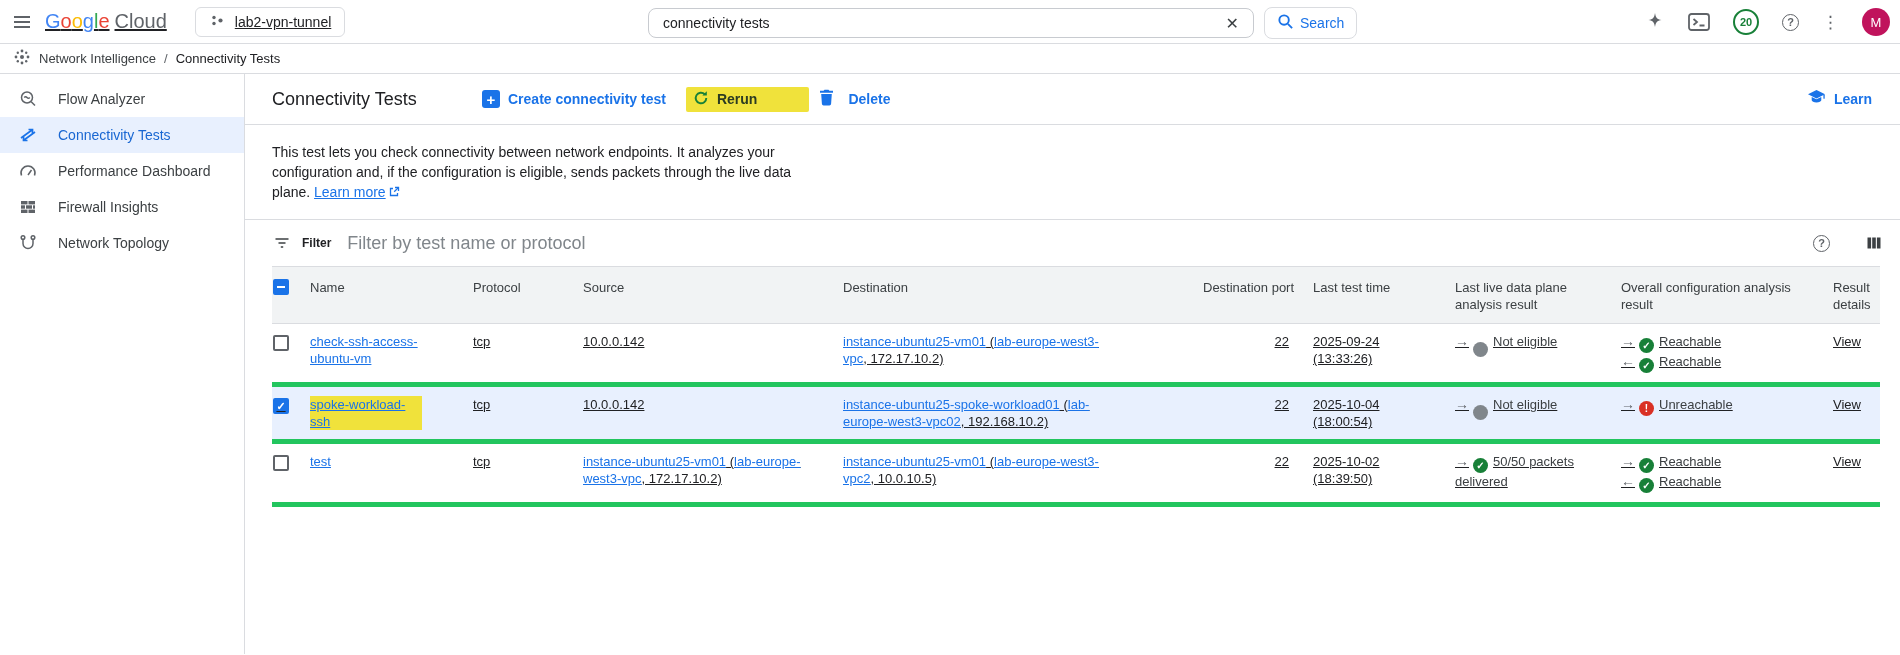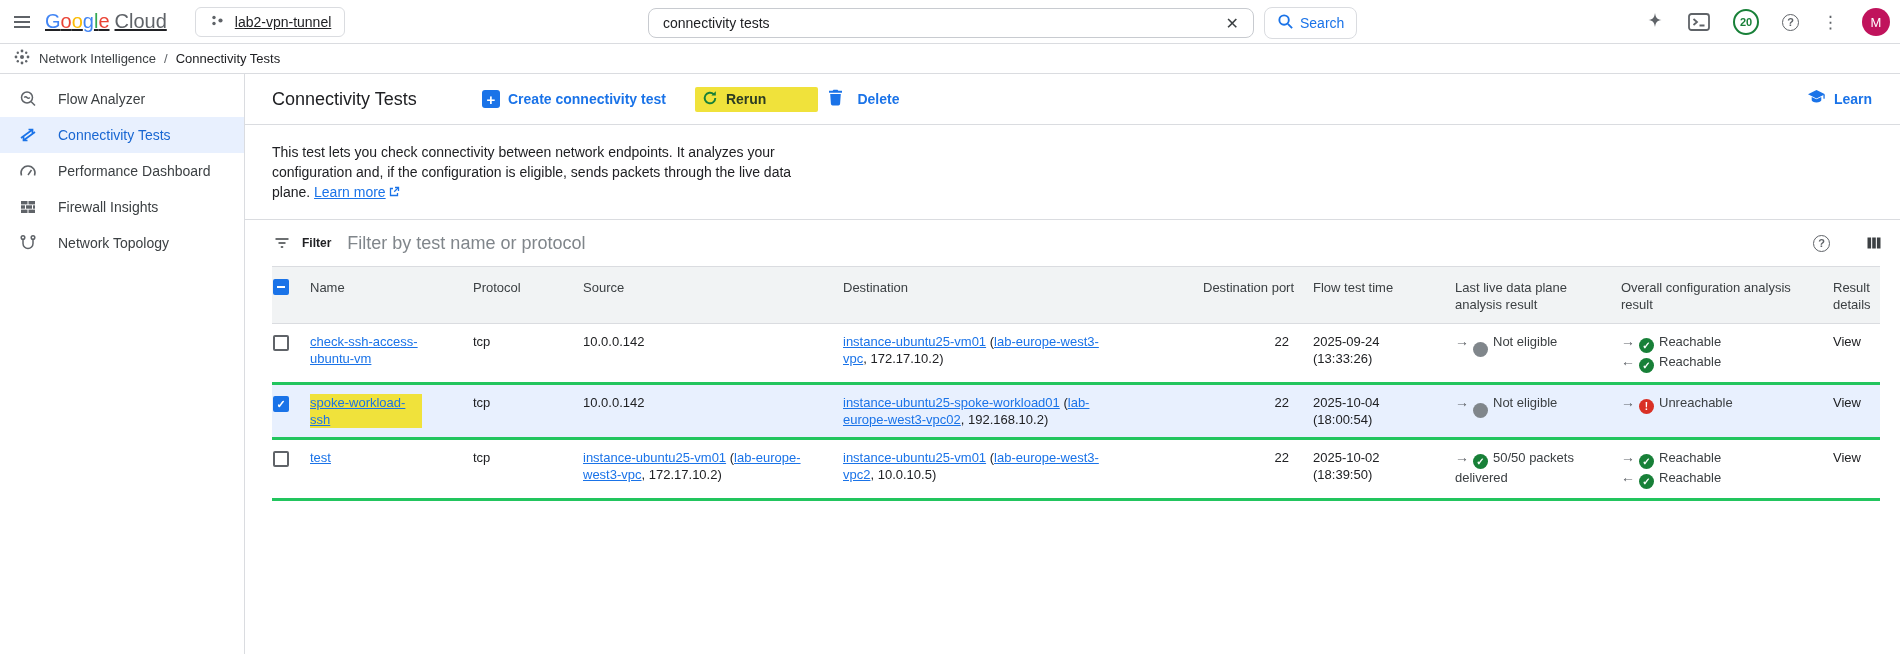--- a/index.html
+++ b/index.html
@@ -55,21 +55,21 @@
   .content { flex:1; min-width:0; }
 
   
   .page-header { height:51px; display:flex; align-items:center; padding-left:27px;
     border-bottom:1px solid #dadce0; }
   .page-title { font-size:18px; font-weight:400; color:#202124; width:210px; }
   .act { display:flex; align-items:center; gap:8px; font-size:14px; font-weight:bold;
     color:#1a73e8; cursor:pointer; white-space:nowrap; }
   .plus-sq { width:18px; height:18px; background:#1a73e8; border-radius:3px; color:#fff;
     font-size:15px; font-weight:bold; display:flex; align-items:center; justify-content:center; }
-  .rerun { margin-left:29px; background:#f0e23b; border-radius:2px; padding:3px 52px 3px 7px; }
+  .rerun { margin-left:20px; background:#f0e23b; border-radius:2px; padding:3px 52px 3px 7px; }
   .rerun .lbl { color:#2b3b22; }
   .delete { margin-left:10px;gap:14px; }
   .learn { margin-left:auto; margin-right:28px; }
 
   
   .desc { padding:17px 4px 16px 27px; border-bottom:1px solid #dadce0; }
   .desc-text { font-size:14px; line-height:20px; max-width:532px; color:#202124; }
   .desc a { color:#1a73e8; cursor:pointer; text-decoration:underline; }
   .ext-ic { margin-left:2px; vertical-align:-1px; }
 
@@ -81,21 +81,21 @@
     font-family:"Liberation Sans", sans-serif; }
   .filter-row input::placeholder { color:#80868b; }
   .f-right { margin-left:auto; display:flex; align-items:center; gap:36px; }
 
   
   .table { margin-left:27px; width:1608px; --cols:38px 163px 110px 260px 358px 112px 134px 166px 196px minmax(0,1fr); }
   .thead, .trow { display:grid; grid-template-columns:var(--cols); }
   .thead { background:#f1f3f4; border-top:1px solid #dadce0; border-bottom:1px solid #dadce0; }
   .cell { padding:9px 16px 9px 0; font-size:13px; line-height:17px; color:#202124; }
   .thead .cell { padding-top:12px; padding-bottom:10px; color:#3c4043; }
-  .trow { border-bottom:3px solid #22c55e; background:#fff; }
+  .trow { border-bottom:5px solid #22c55e; background:#fff;text-decoration:underline; }
   .trow.selected { background:#e8f0fe; }
   .c-cb { padding-left:1px; padding-top:11px; }
   .c-port { text-align:right; padding-right:24px; }
   .c-live, .c-overall { padding-left:8px; }
   .c-res { padding-left:24px; }
   a.cell-link { color:#1a73e8; text-decoration:underline; cursor:pointer; }
   .name-link { display:inline-block; max-width:112px; overflow-wrap:break-word; }
   .name-link.hl { background:#f0e23b; }
   .segwrap-src { display:block; max-width:250px; }
   .segwrap-dst { display:block; max-width:268px; }
@@ -321,21 +321,21 @@
           <div class="cell c-cb">
             <span class="cb indeterminate">
               <span class="dash"></span>
             </span>
           </div>
           <div class="cell c-name">Name</div>
           <div class="cell c-proto">Protocol</div>
           <div class="cell c-src">Source</div>
           <div class="cell c-dst">Destination</div>
           <div class="cell" style="padding-left: 2px;">Destination port</div>
-          <div class="cell c-time">Flow test time</div>
+          <div class="cell c-time">Last test time</div>
           <div class="cell c-live">Last live data plane analysis result</div>
           <div class="cell c-overall">Overall configuration analysis result</div>
           <div class="cell c-res">Result details</div>
         </div>
       <div id="tbody">
           <div class="trow">
             <div class="cell c-cb">
               <span class="cb"></span>
             </div>
             <div class="cell c-name"><a class="cell-link name-link">check-ssh-access-ubuntu-vm</a></div>

